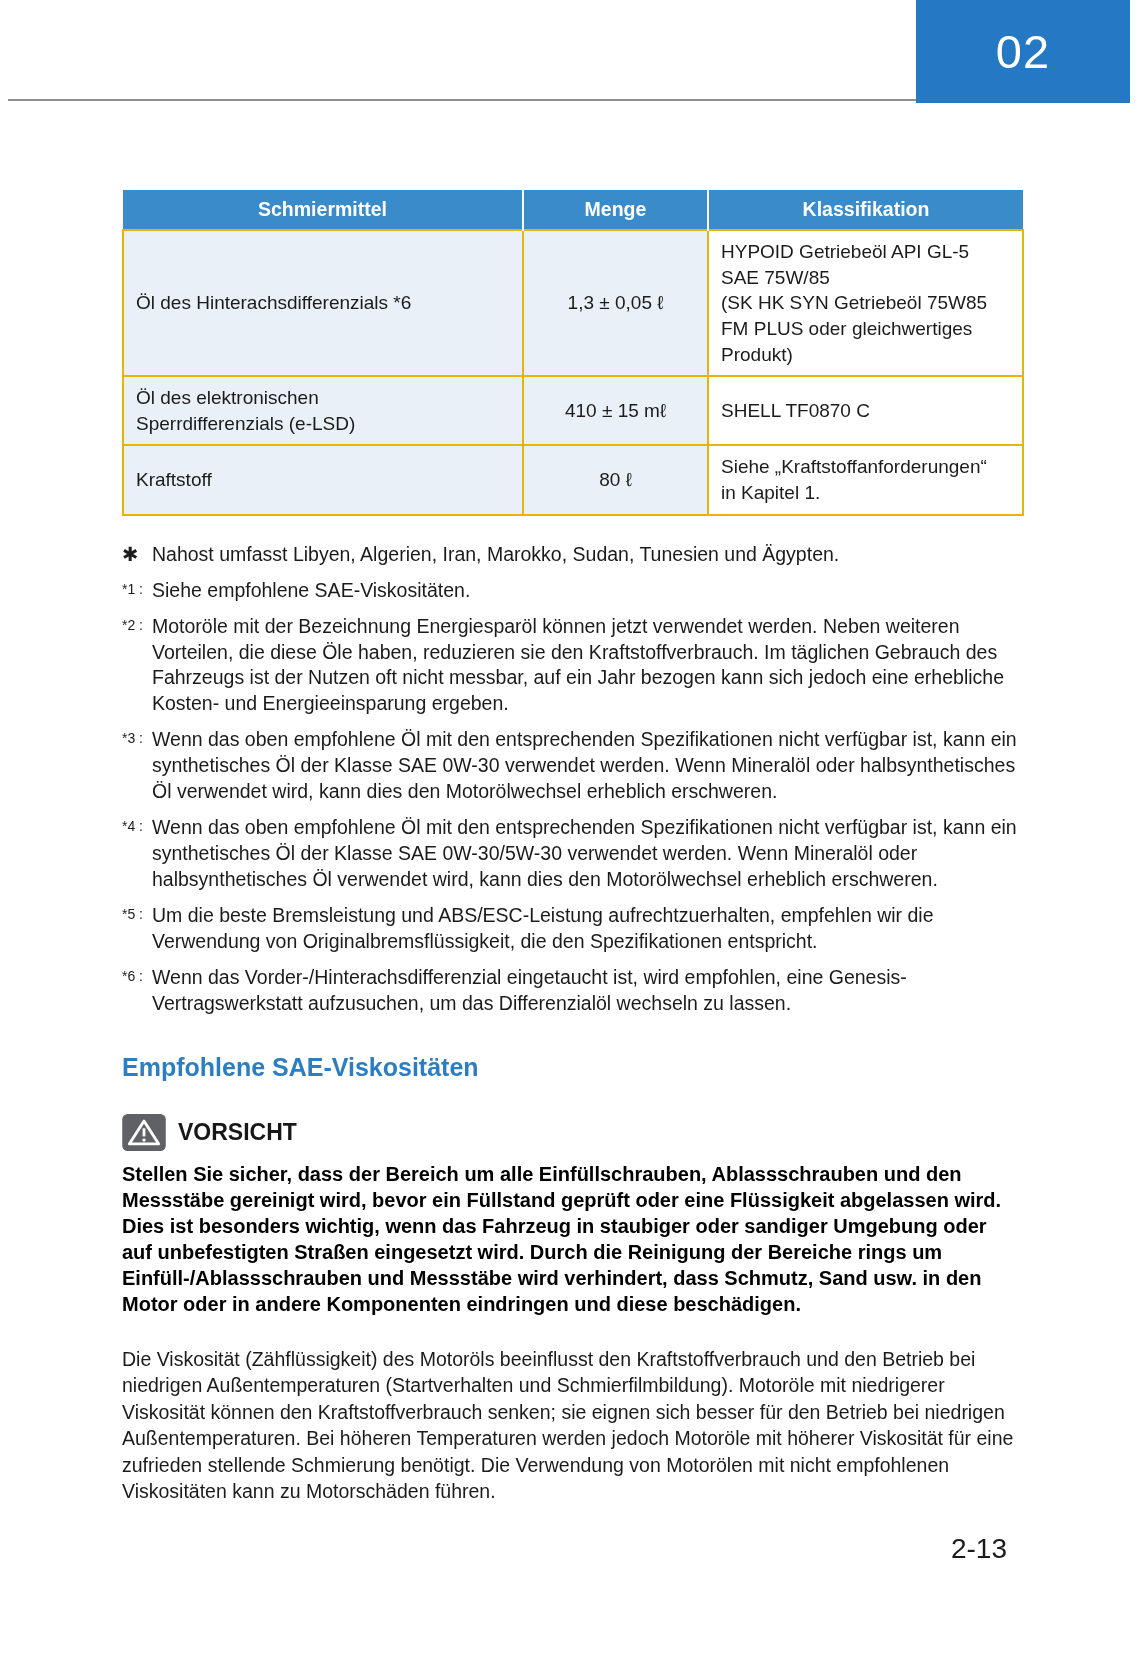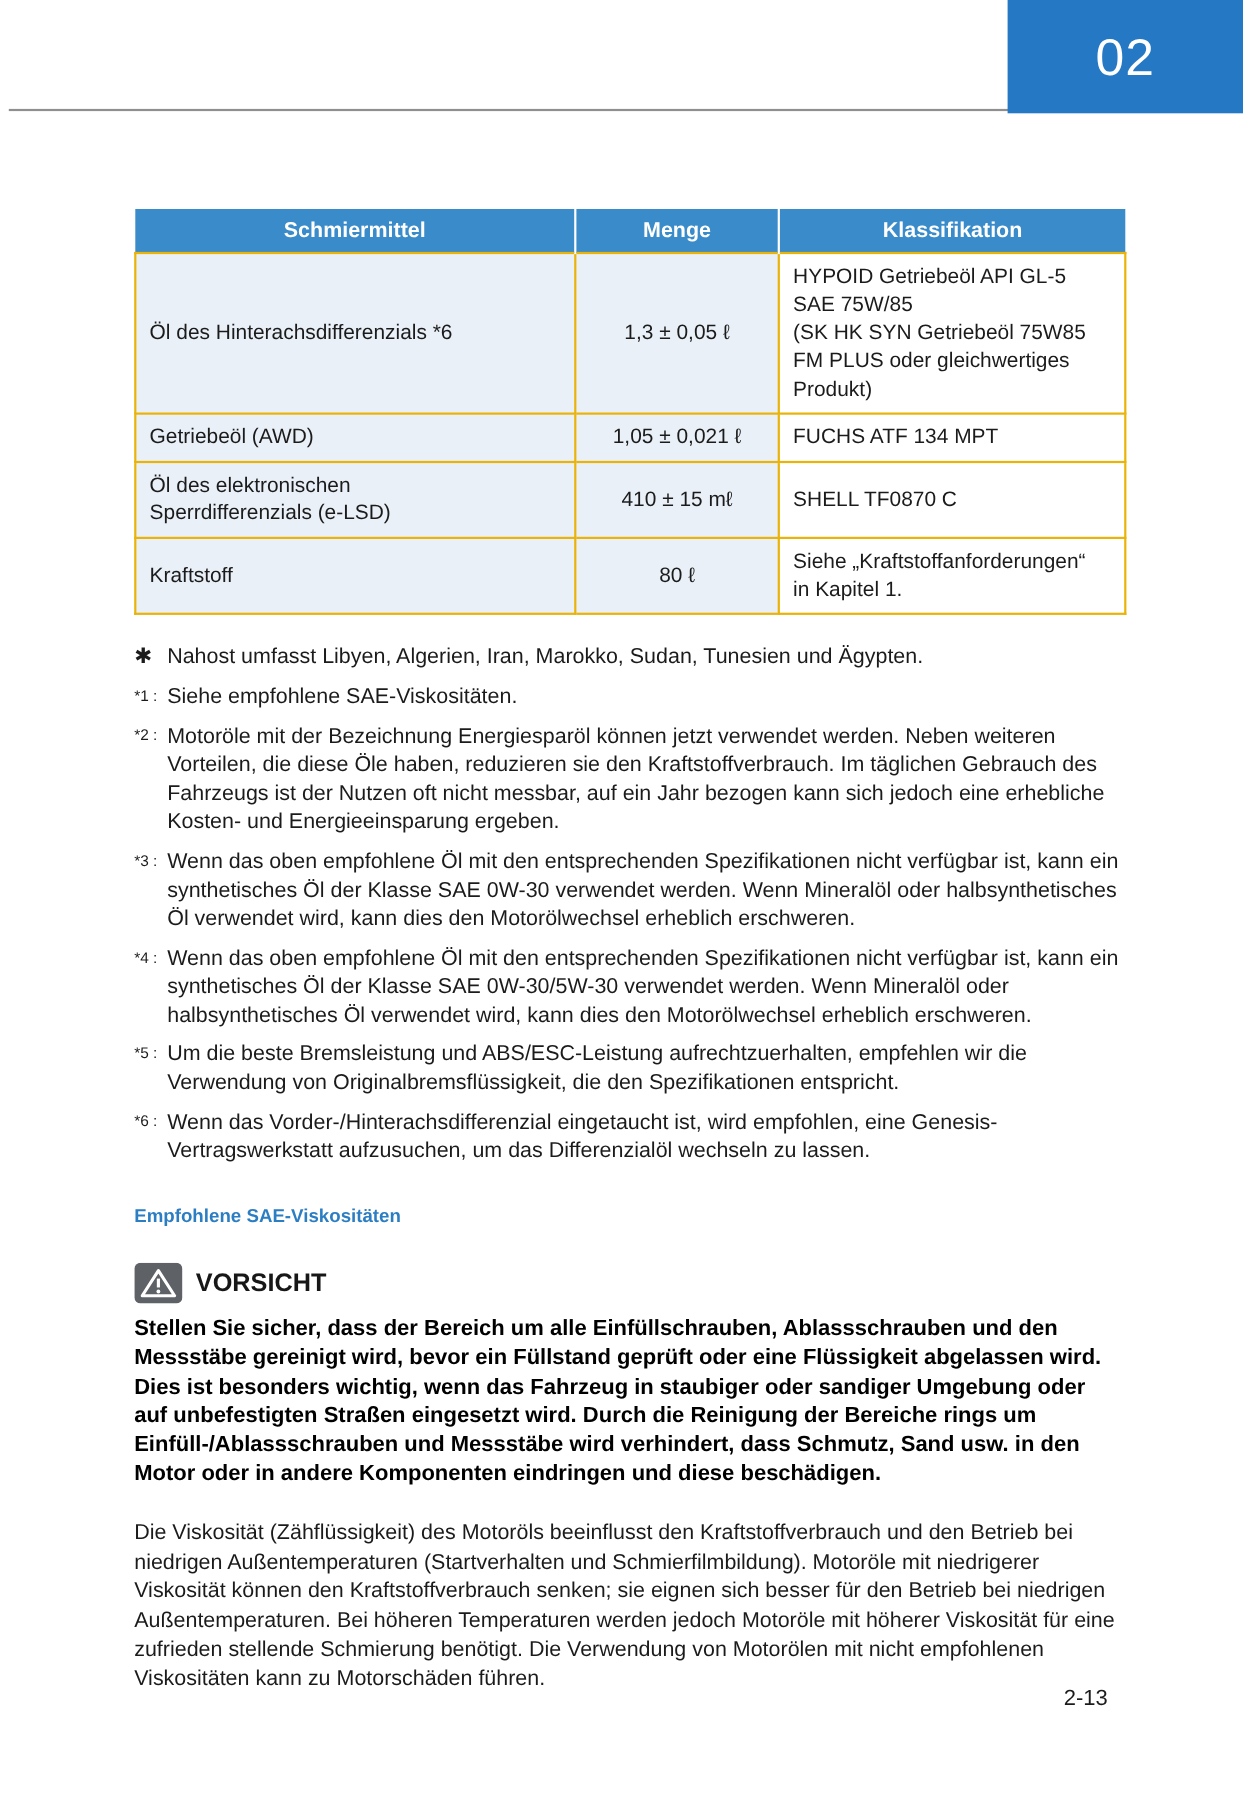--- a/index.html
+++ b/index.html
@@ -31,30 +31,30 @@
   td.cell-amount { background:#e9f0f8; text-align:center;margin-top:16px; }
   td.cell-class  { background:#ffffff; text-align:left; }
 
   
   .footnotes { margin-top:26px; font-size:19.5px; line-height:1.33; }
   .footnote { display:flex; margin-bottom:10px; }
   .fn-marker { flex:0 0 30px; width:30px; font-size:14px; padding-top:2px; white-space:nowrap; }
   .footnote.star .fn-marker { font-size:19.5px; padding-top:0; }
   .fn-text { flex:1; }
 
-  .section-heading { margin-top:36px; color:#2c7ec3; font-size:17px; font-weight:700; }
+  .section-heading { margin-top:36px; color:#2c7ec3; font-size:25px; font-weight:700; }
 
   .caution-header { margin-top:32px; display:flex; align-items:center; gap:12px; }
   .caution-icon { width:44px; height:37px; display:inline-block; }
   .caution-label { font-size:23px; font-weight:700; color:#171717; }
   .caution-text { margin-top:10px; font-weight:700; font-size:20px; line-height:1.31; color:#000000; }
 
   .body-text { margin-top:28px; font-size:19.5px; line-height:1.36; }
 
-  .page-number { position:absolute; top:1533px; right:135px; font-size:20px; color:#1b1b1b; }
+  .page-number { position:absolute; top:1533px; right:135px; font-size:28px; color:#1b1b1b; }
 </style>
 </head>
 <body>
 
 <div class="page">
 
   <div class="top-rule"></div>
 
   <div class="chapter-box">
     <span>02</span>
@@ -75,25 +75,20 @@
           <th>Klassifikation</th>
         </tr>
       </thead>
       <tbody>
         <tr>
           <td class="cell-name">Öl des Hinterachsdifferenzials *6</td>
           <td class="cell-amount">1,3 ± 0,05 ℓ</td>
           <td class="cell-class">HYPOID Getriebeöl API GL-5
 SAE 75W/85
 (SK HK SYN Getriebeöl 75W85 FM PLUS oder gleichwertiges Produkt)</td>
-        </tr>
-        <tr>
-          <td class="cell-name">Getriebeöl (AWD)</td>
-          <td class="cell-amount">1,05 ± 0,021 ℓ</td>
-          <td class="cell-class">FUCHS ATF 134 MPT</td>
         </tr>
         <tr>
           <td class="cell-name">Öl des elektronischen
 Sperrdifferenzials (e-LSD)</td>
           <td class="cell-amount">410 ± 15 mℓ</td>
           <td class="cell-class">SHELL TF0870 C</td>
         </tr>
         <tr>
           <td class="cell-name">Kraftstoff</td>
           <td class="cell-amount">80 ℓ</td>

